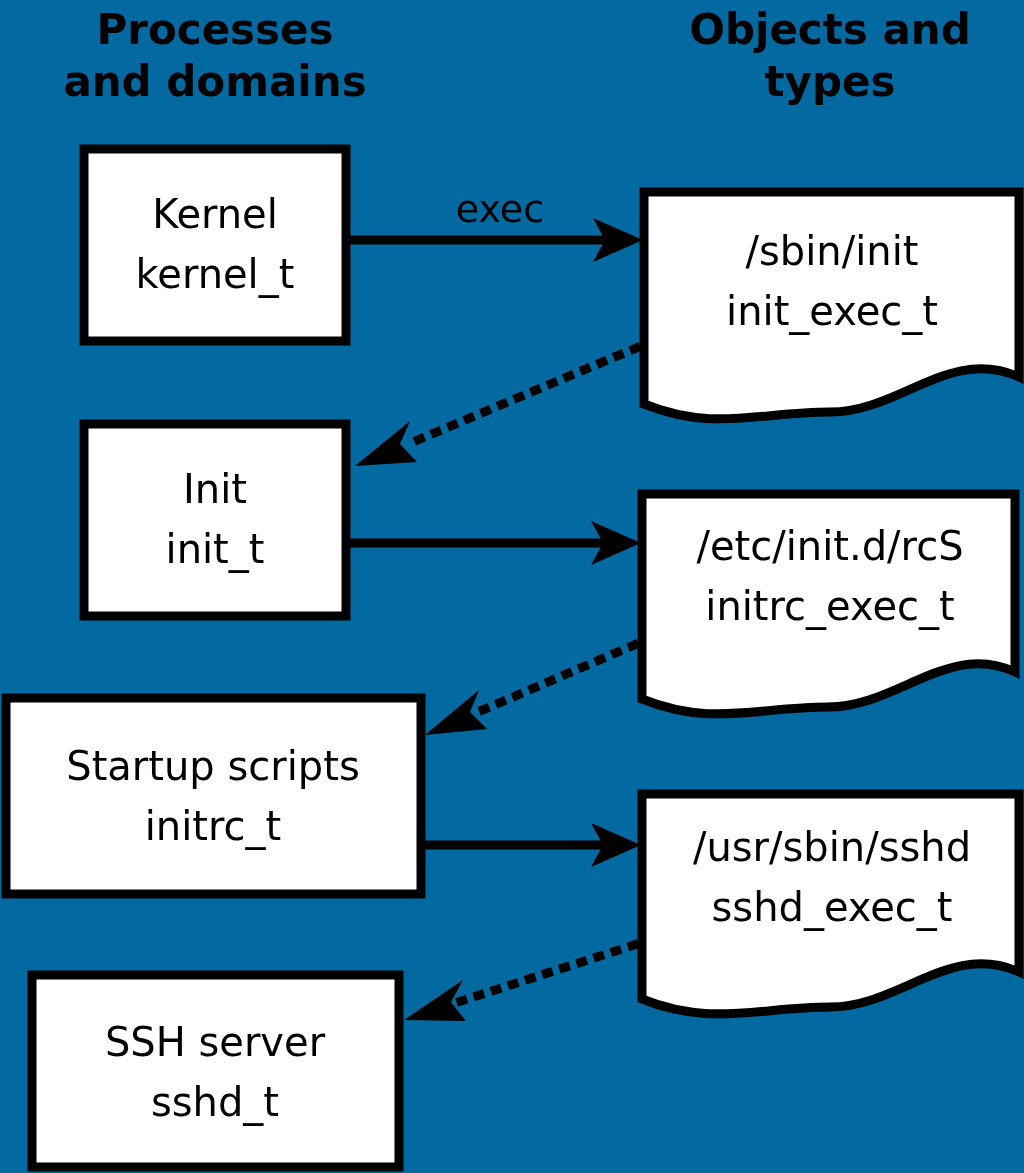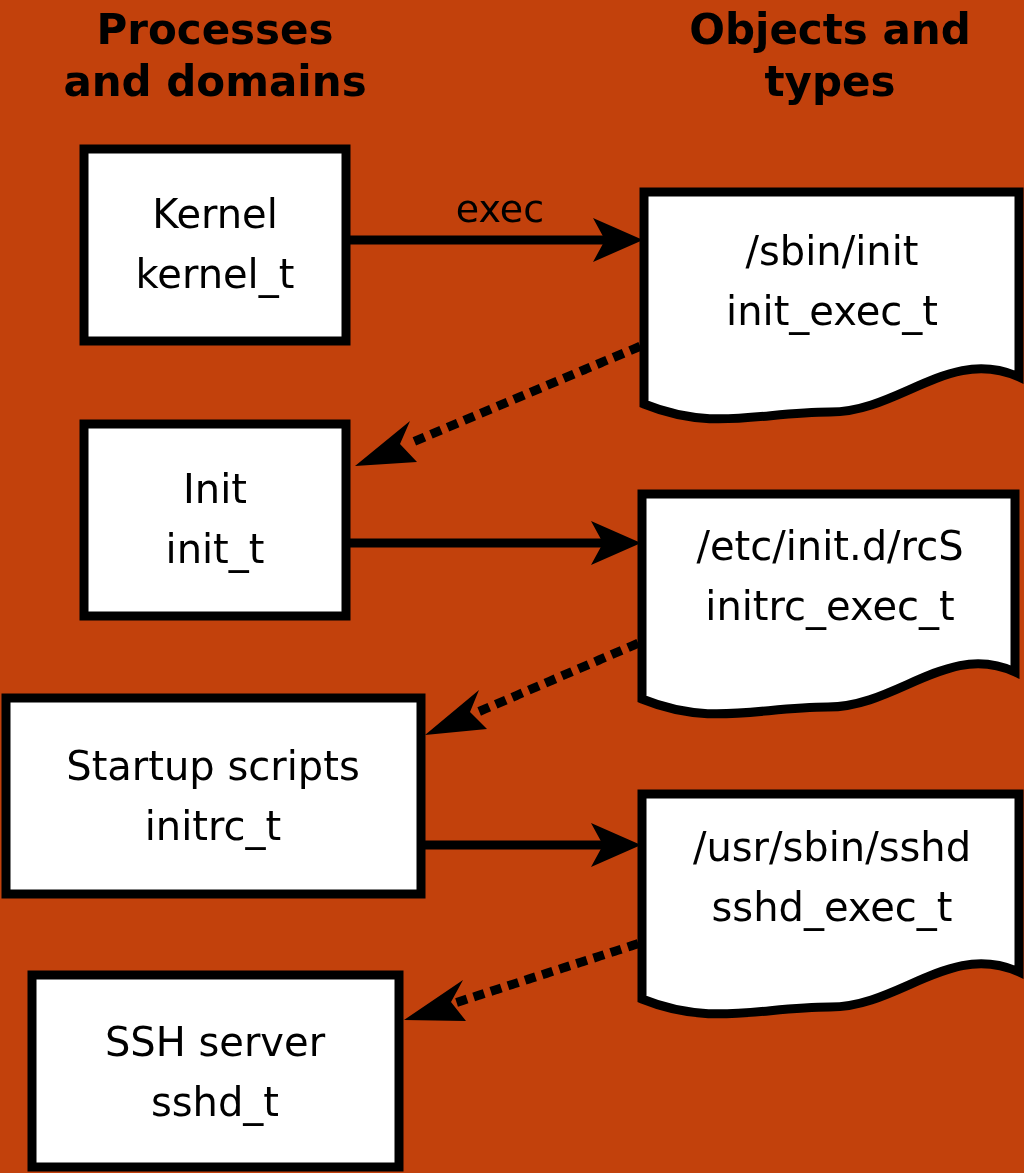--- a/index.html
+++ b/index.html
@@ -10,21 +10,21 @@
   body {
     width: 1024px;
     height: 1173px;
     overflow: hidden;
     font-family: "DejaVu Sans", sans-serif;
   }
   #diagram-root {
     position: relative;
     width: 1024px;
     height: 1173px;
-    background: #c2410c;
+    background: #0369a1;
   }
   svg.diagram {
     display: block;
     width: 1024px;
     height: 1173px;
   }
   .col-header {
     font-family: "DejaVu Sans", sans-serif;
     font-weight: bold;
     font-size: 42px;

